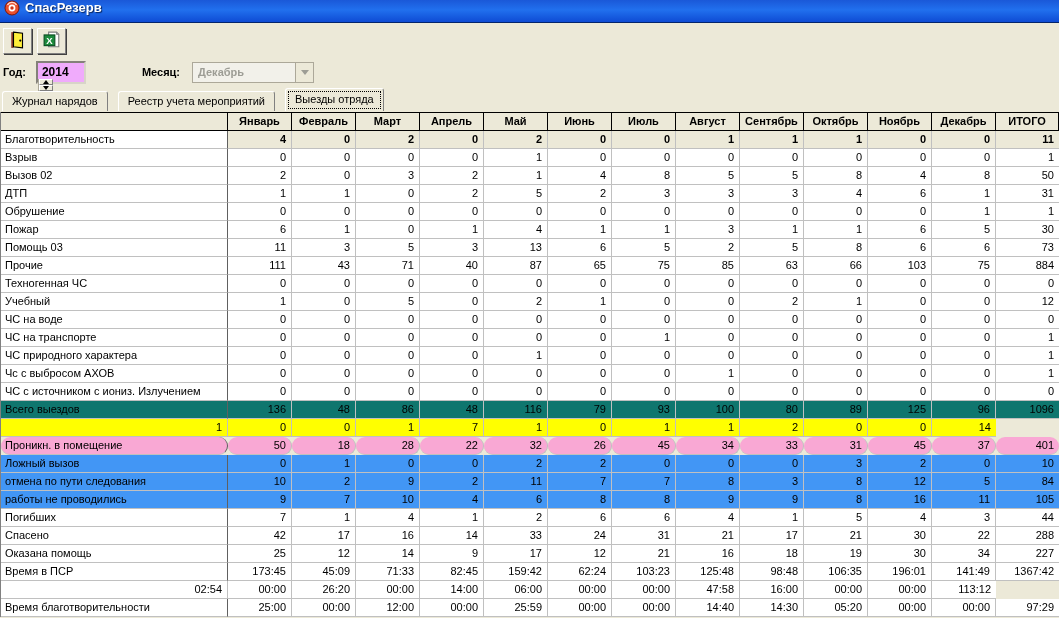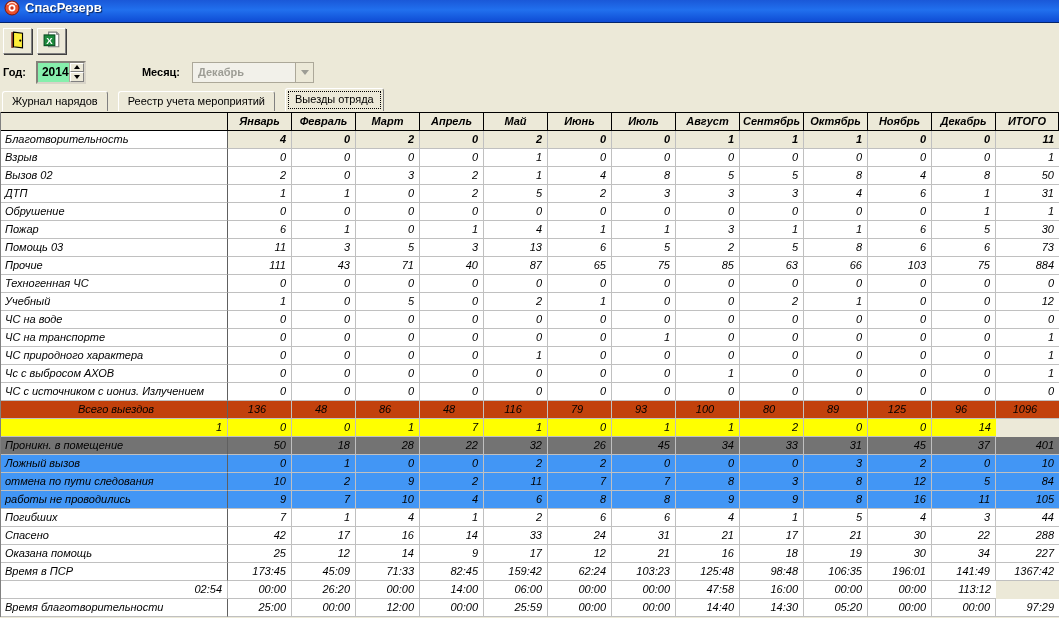--- a/index.html
+++ b/index.html
@@ -32,22 +32,22 @@
     border-top:1px solid #fff; border-left:1px solid #fff;
     border-right:1px solid #808080; border-bottom:1px solid #808080;
     box-shadow:1px 1px 0 #404040;
     display:flex; align-items:center; justify-content:center; cursor:pointer;
   }
 
   
   .filter-row { display:flex; align-items:center; height:28px; padding-left:3px; }
   .filter-label { font-weight:bold; }
   .spin-edit {
-    margin-left:10px; width:50px; height:23px; background:#86efac;
-    border:2px inset #D8D4C8; display:flex; align-items:stretch;
+    margin-left:10px; width:50px; height:23px; background:#f0abfc;
+    border:2px inset #D8D4C8; display:flex; align-items:stretch;flex-direction:column;
   }
   .spin-value { flex:1; font-weight:bold; font-size:12px; text-align:left; padding:2px 0 0 4px; }
   .spin-buttons { width:15px; display:flex; flex-direction:column; border-left:1px solid #ACA899; }
   .spin-btn {
     flex:1; background:#ECE9D8; display:flex; align-items:center; justify-content:center;
     border-top:1px solid #fff; border-left:1px solid #fff;
     border-right:1px solid #808080; border-bottom:1px solid #808080; cursor:pointer;
   }
   .tri-up { width:0; height:0; border-left:3px solid transparent; border-right:3px solid transparent; border-bottom:4px solid #000; }
   .tri-down { width:0; height:0; border-left:3px solid transparent; border-right:3px solid transparent; border-top:4px solid #000; }
@@ -73,39 +73,39 @@
     margin-right:10px; cursor:pointer; white-space:nowrap;
   }
   .tab.active { height:23px; line-height:21px; z-index:2; }
   .tab.active::after {
     content:""; position:absolute; left:2px; right:2px; top:2px; bottom:2px;
     border:1px dotted #000;
   }
 
   
   .grid { margin-top:1px; border-left:1px solid #808080; }
-  .grid-header-row, .trow { display:grid; grid-template-columns:227px repeat(12,64px) 63px;font-style:italic; }
+  .grid-header-row, .trow { display:grid; grid-template-columns:227px repeat(12,64px) 63px; }
   .hcell {
     height:19px; line-height:17px; background:#ECE9D8; font-weight:bold; text-align:center;
     border-top:1px solid #000; border-bottom:1px solid #000; border-right:1px solid #000;
   }
   .trow { height:18px; }
   .lcell {
     background:#fff; padding-left:4px; line-height:17px; white-space:nowrap; overflow:hidden;
     border-bottom:1px solid #C0C0C0; border-right:1px solid #606060;
   }
   .dcell {
     background:#fff; text-align:right; padding-right:5px; line-height:17px;
     border-bottom:1px solid #C0C0C0; border-right:1px solid #C0C0C0;
   }
   .trow .dcell:last-child { border-right:none; }
   .style-first .dcell { background:#ECE9D8; font-weight:bold; }
-  .style-total .lcell, .style-total .dcell { background:#c2410c;text-align:center; }
+  .style-total .lcell, .style-total .dcell { background:#0f766e; }
   .style-mass .lcell, .style-mass .dcell { background:#FFFF00; }
-  .style-entry .lcell, .style-entry .dcell { background:#737373; }
+  .style-entry .lcell, .style-entry .dcell { background:#f9a8d4;border-radius:9px; }
   .style-cancel .lcell, .style-cancel .dcell { background:#4296F5; }
 </style>
 </head>
 <body>
 
 <div id="window">
 
   <div class="titlebar">
     <span class="app-icon">
       <svg width="16" height="16" viewBox="0 0 16 16">

